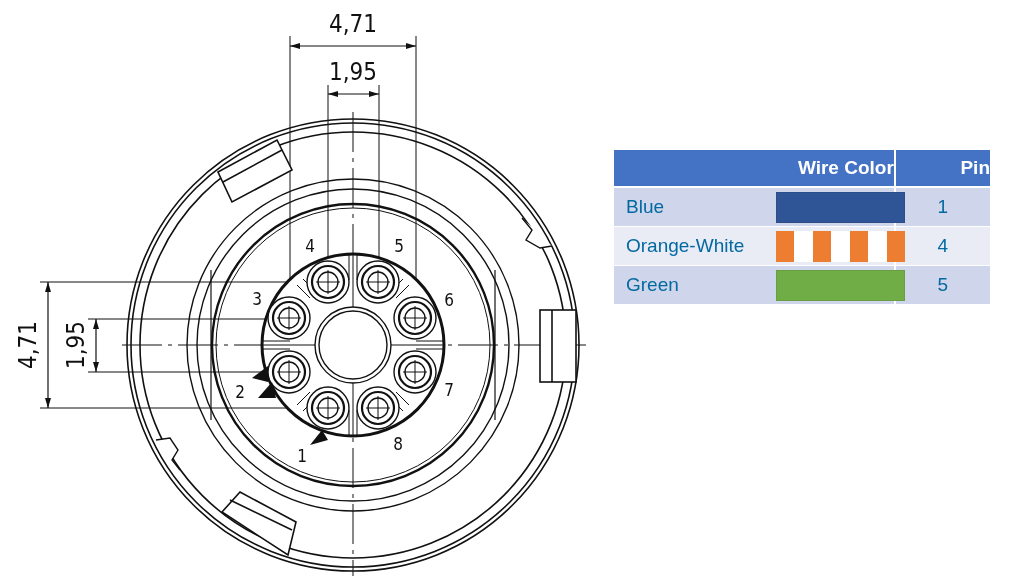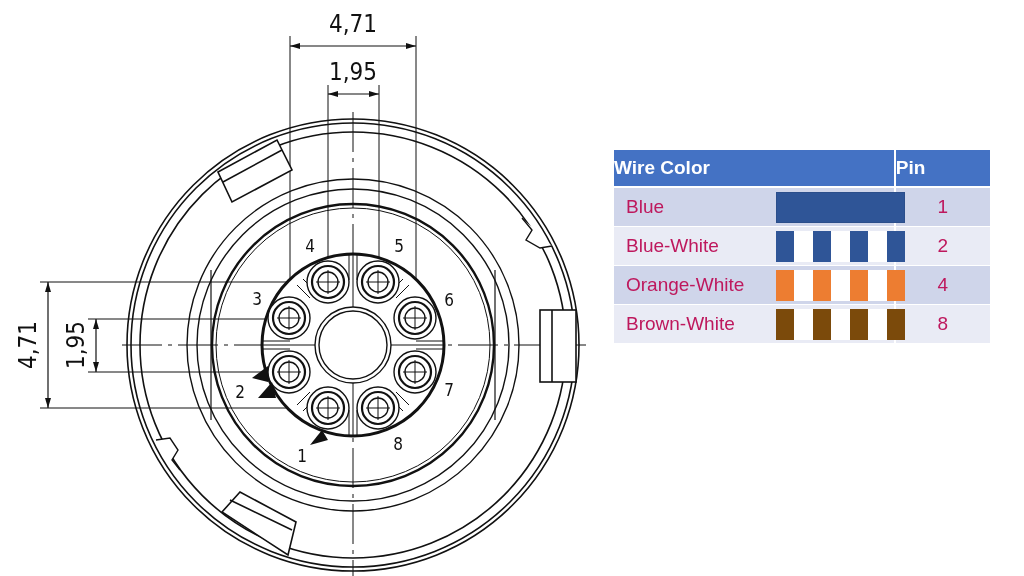--- a/index.html
+++ b/index.html
@@ -4,24 +4,24 @@
 <style>
   html, body { margin:0; padding:0; background:#ffffff; }
   body { width:1024px; height:576px; position:relative; overflow:hidden; font-family:"Liberation Sans", sans-serif; }
   #diagram { position:absolute; left:0; top:0; width:600px; height:576px; }
   #diagram text { font-family:"DejaVu Sans Condensed","DejaVu Sans", sans-serif; fill:#111; }
   .dim-label { font-size:24px; }
   .pin-label { font-size:17px; }
 
   #wire-table { position:absolute; left:614px; top:150px; width:376px; border-collapse:separate; border-spacing:0; }
   #wire-table th, #wire-table td { padding:0; }
-  .hdr-row th { background:#4472c4; color:#fff; font-weight:bold; font-size:19px; height:36px; text-align:left; border-bottom:2px solid #fff; }
+  .hdr-row th { background:#4472c4; color:#fff; font-weight:bold; font-size:19px; height:36px; text-align:right; border-bottom:2px solid #fff; }
   .hdr-color { width:297px; border-right:2px solid #fff; }
   .hdr-pin { width:99px; }
-  .data-row td { height:38px; font-size:19px; color:#be185d; border-bottom:1px solid #fff; }
+  .data-row td { height:38px; font-size:19px; color:#0369a1; border-bottom:1px solid #fff; }
   .data-row:nth-child(odd) td { background:#cfd5ea; }
   .data-row:nth-child(even) td { background:#e9ebf5; }
   .cell-color { position:relative; border-right:2px solid #fff; }
   .wire-name { position:absolute; left:12px; top:50%; transform:translateY(-50%); white-space:nowrap; }
   .swatch { position:absolute; left:162px; top:4px; width:129px; height:31px; box-sizing:border-box; }
   .swatch.solid { border:1px solid rgba(0,0,0,0.08); }
   .swatch.striped { display:flex; justify-content:space-between; }
   .swatch.striped .stripe { width:18px; height:100%; }
   .swatch.striped .gap { width:19px; height:100%; background:#ffffff; }
   .cell-pin { text-align:center; }
@@ -220,65 +220,42 @@
   <tbody id="tbody">
 
   <tr class="data-row">
     <td class="cell-color">
       <span class="wire-name">Blue</span>
       <span class="swatch solid" style="background: rgb(47, 85, 151);"></span>
     </td>
     <td class="cell-pin">1</td>
   </tr>
 
-  <tr class="data-row">
-    <td class="cell-color">
-      <span class="wire-name">Blue-White</span>
-      <span class="swatch striped">
-            <span class="stripe" style="background: rgb(47, 85, 151);"></span>
-            <span class="gap"></span>
-            <span class="stripe" style="background: rgb(47, 85, 151);"></span>
-            <span class="gap"></span>
-            <span class="stripe" style="background: rgb(47, 85, 151);"></span>
-            <span class="gap"></span>
-            <span class="stripe" style="background: rgb(47, 85, 151);"></span>
-          </span>
-    </td>
-    <td class="cell-pin">2</td>
-  </tr>
 
 
   <tr class="data-row">
     <td class="cell-color">
       <span class="wire-name">Orange-White</span>
       <span class="swatch striped">
             <span class="stripe" style="background: rgb(237, 125, 49);"></span>
             <span class="gap"></span>
             <span class="stripe" style="background: rgb(237, 125, 49);"></span>
             <span class="gap"></span>
             <span class="stripe" style="background: rgb(237, 125, 49);"></span>
             <span class="gap"></span>
             <span class="stripe" style="background: rgb(237, 125, 49);"></span>
           </span>
     </td>
     <td class="cell-pin">4</td>
   </tr>
 
-
-
-
   <tr class="data-row">
     <td class="cell-color">
-      <span class="wire-name">Brown-White</span>
-      <span class="swatch striped">
-            <span class="stripe" style="background: rgb(123, 74, 11);"></span>
-            <span class="gap"></span>
-            <span class="stripe" style="background: rgb(123, 74, 11);"></span>
-            <span class="gap"></span>
-            <span class="stripe" style="background: rgb(123, 74, 11);"></span>
-            <span class="gap"></span>
-            <span class="stripe" style="background: rgb(123, 74, 11);"></span>
-          </span>
+      <span class="wire-name">Green</span>
+      <span class="swatch solid" style="background: rgb(112, 173, 71);"></span>
     </td>
-    <td class="cell-pin">8</td>
+    <td class="cell-pin">5</td>
   </tr>
+
+
+
 </tbody>
 </table>
 
 </body></html>

